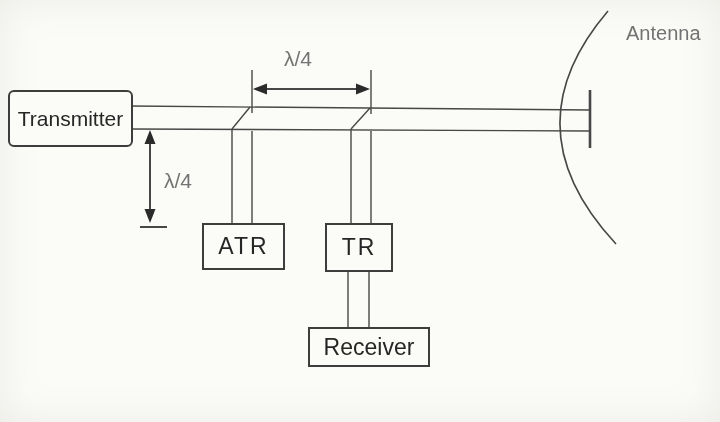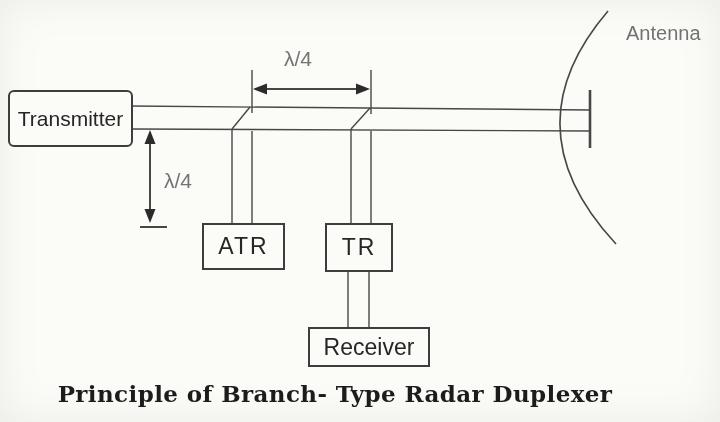--- a/index.html
+++ b/index.html
@@ -90,15 +90,14 @@
     <span>TR</span>
   </div>
   <div class="dbox box-receiver">
     <span>Receiver</span>
   </div>
 
   <div class="flabel label-antenna">Antenna</div>
   <div class="flabel label-lambda-top">λ/4</div>
   <div class="flabel label-lambda-left">λ/4</div>
 
-  <div class="caption">Principle of Branch- Type Radar Duplexer</div>
 
 </div>
 
 </body></html>

